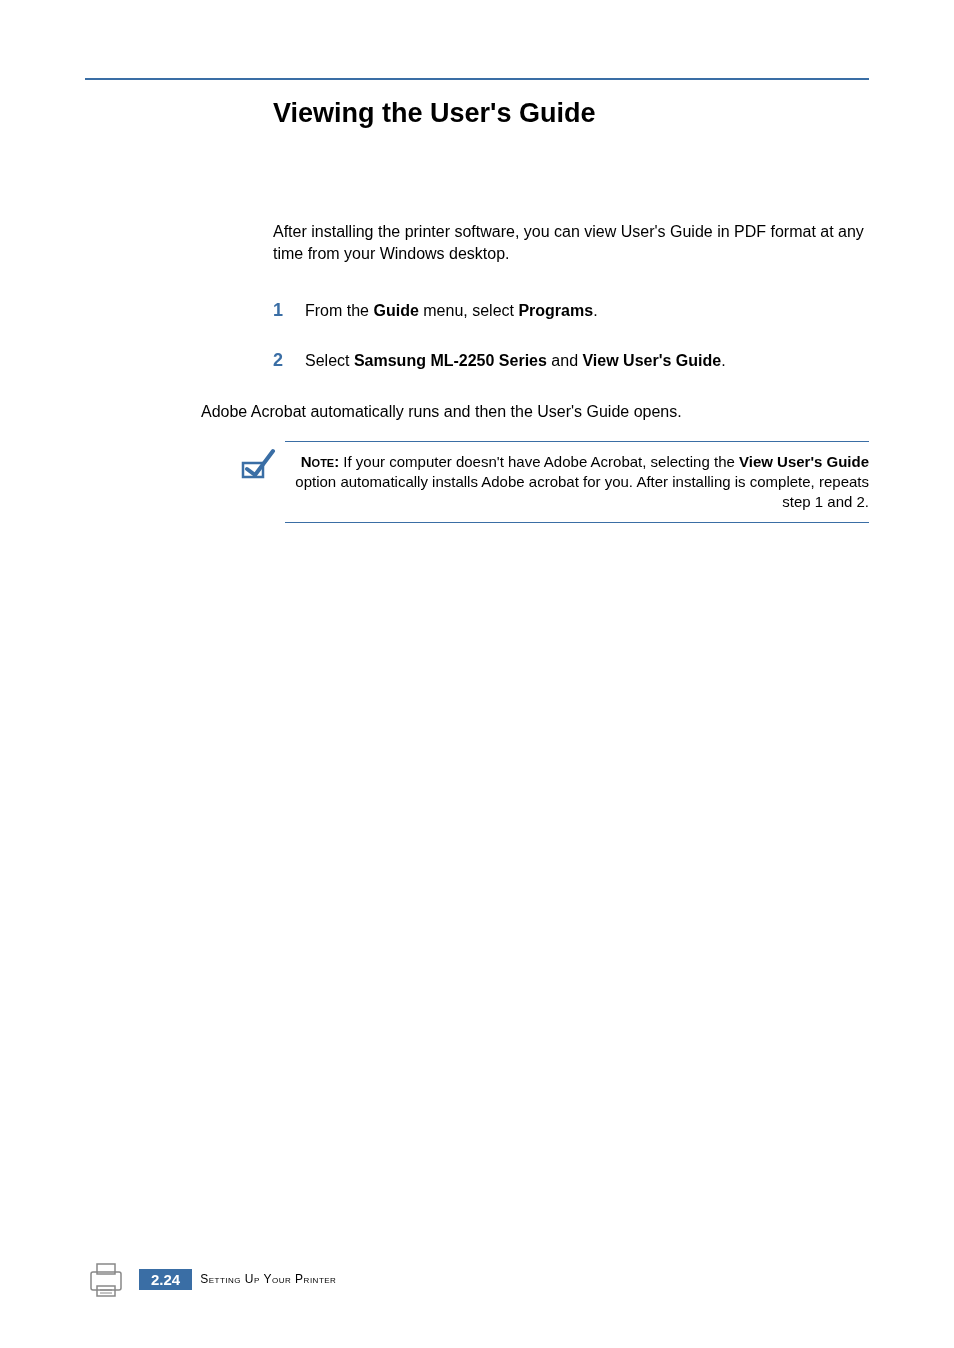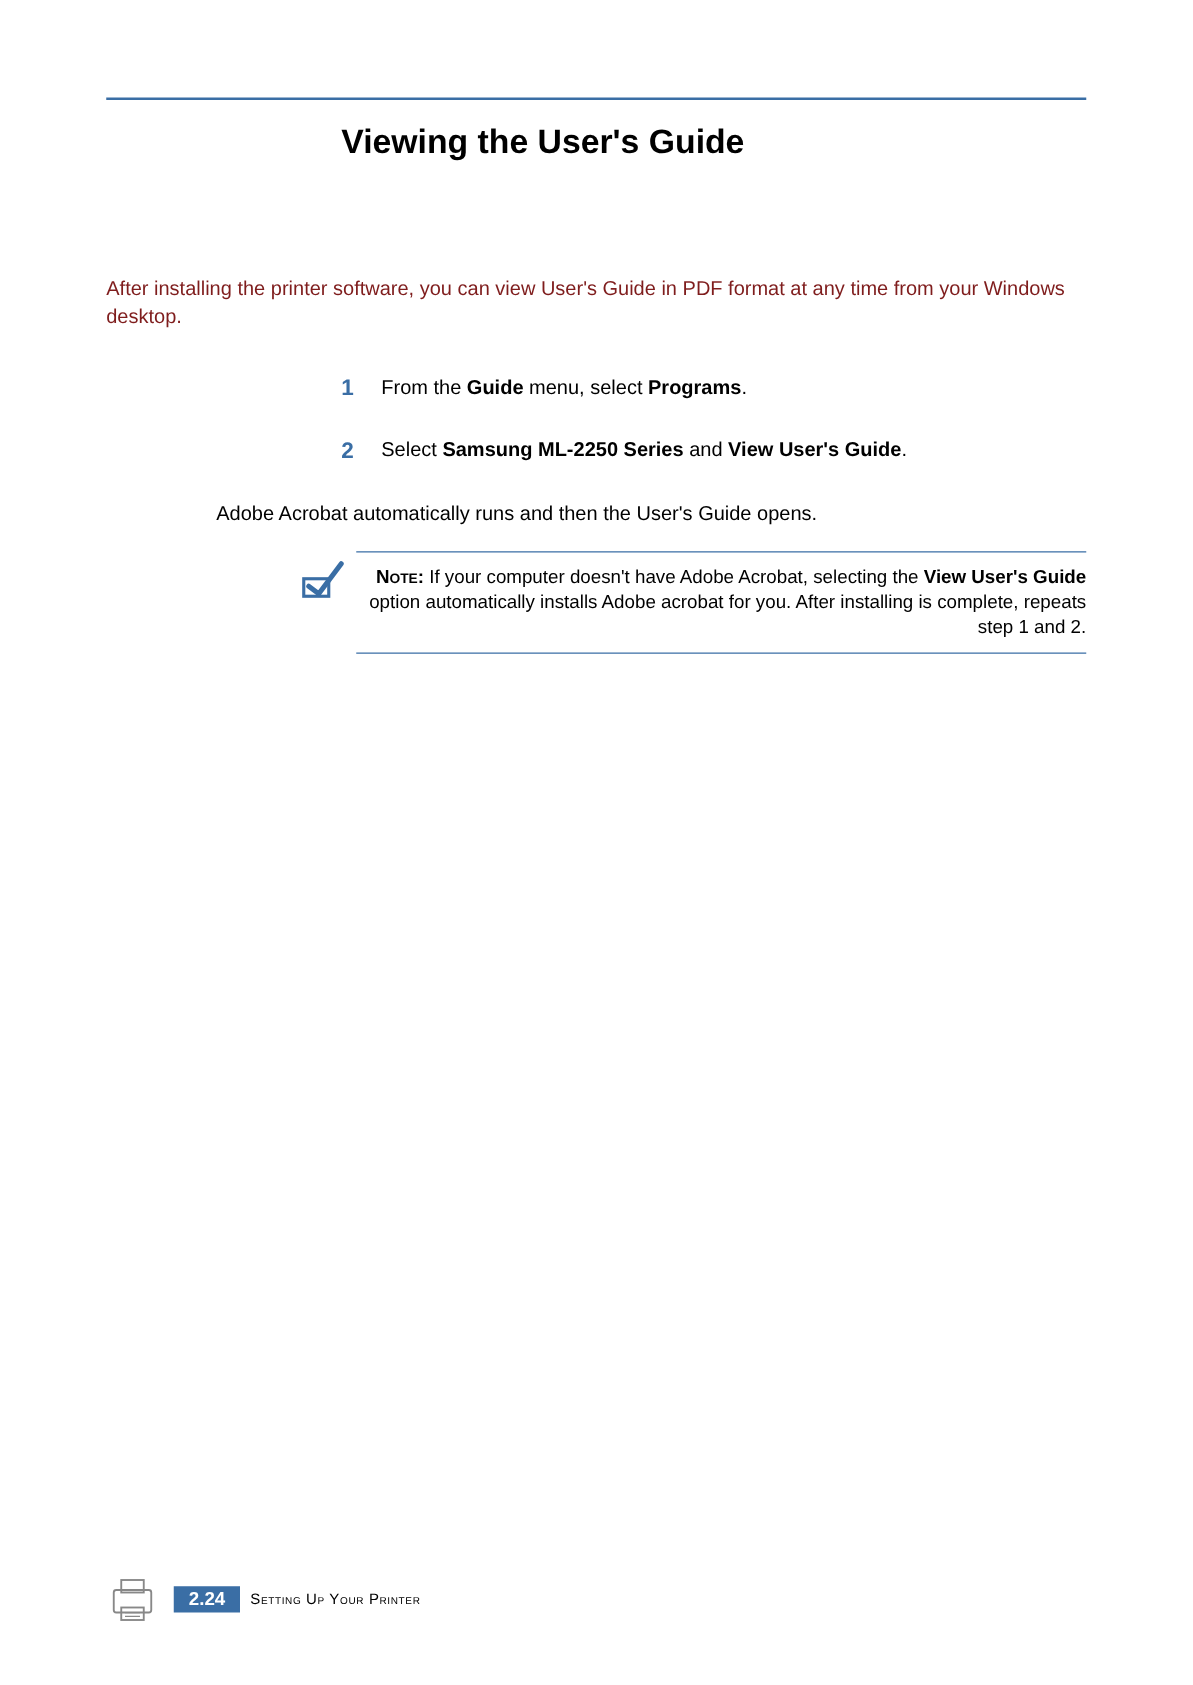--- a/index.html
+++ b/index.html
@@ -23,21 +23,22 @@
     }
     .heading {
       font-size: 27px;
       font-weight: bold;
       color: #000;
       margin-left: 188px;
       margin-bottom: 92px;
     }
     .intro-text {
       font-size: 16px;
-      color: #7f1d1d;
+      color: #000000;
+      margin-left: 188px;
       line-height: 1.4;
       margin-bottom: 34px;
     }
     .step {
       margin-left: 188px;
       display: flex;
       align-items: flex-start;
       margin-bottom: 28px;
     }
     .step-number {
@@ -46,21 +47,21 @@
       color: #3a6ea5;
       width: 32px;
       flex-shrink: 0;
     }
     .step-text {
       font-size: 16px;
       color: #000;
       line-height: 1.4;
     }
     .step-followup {
-      margin-left: 88px;
+      margin-left: 116px;
       font-size: 16px;
       color: #000;
       line-height: 1.4;
       margin-top: 14px;
       margin-bottom: 18px;
     }
     .note-block {
       margin-left: 154px;
       display: flex;
       align-items: flex-start;

